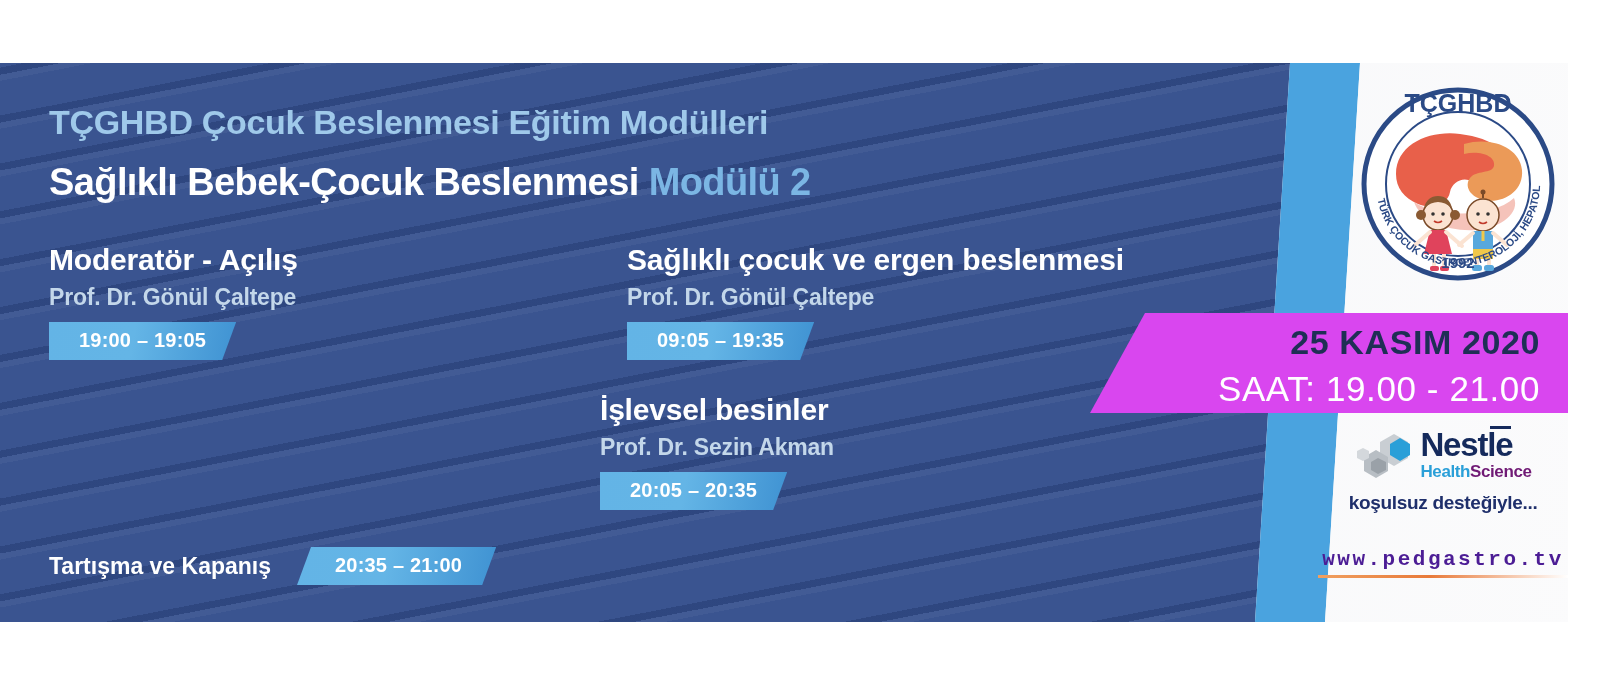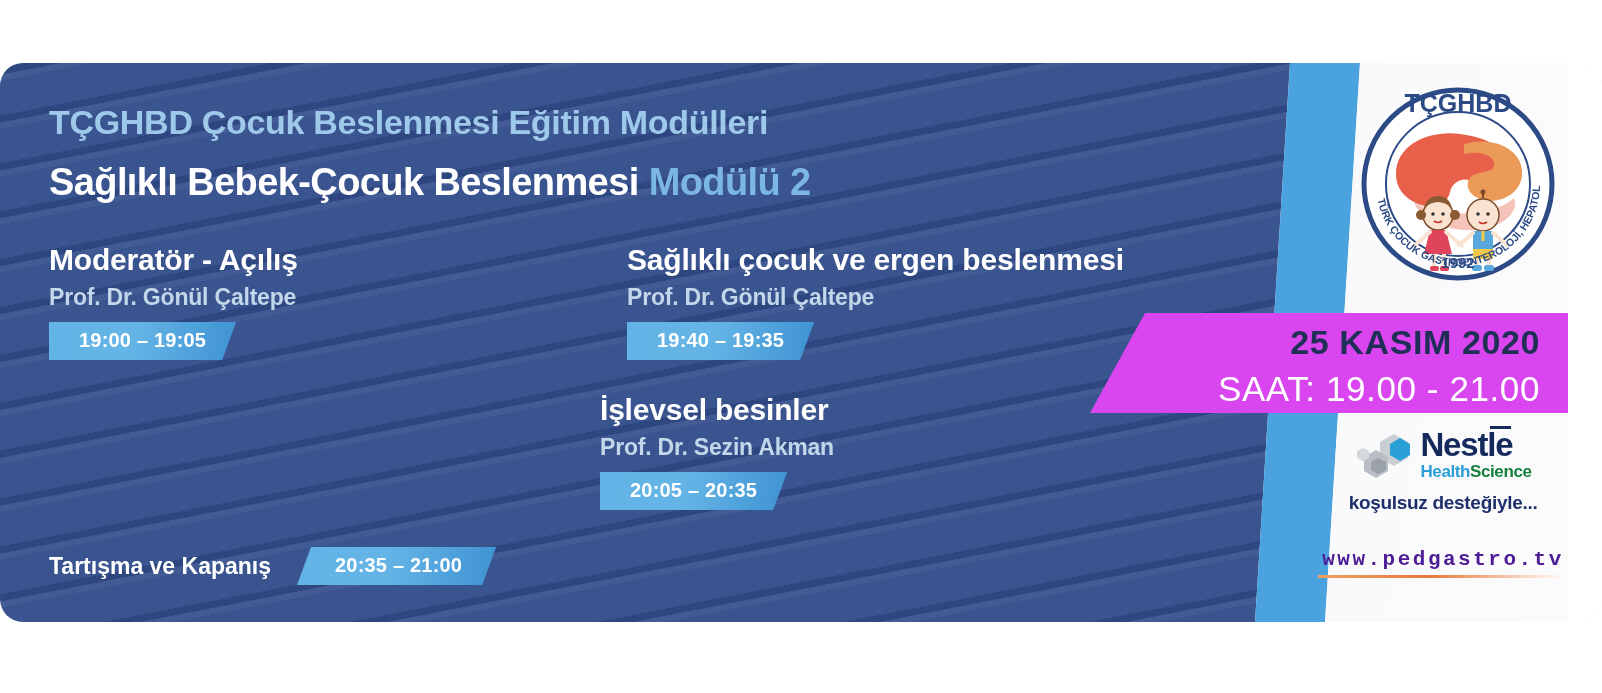--- a/index.html
+++ b/index.html
@@ -1,19 +1,19 @@
 <!DOCTYPE html>
 <html><head>
 <meta charset="utf-8">
 <style>
   html,body{margin:0;padding:0;background:#ffffff;}
   body{width:1602px;height:693px;overflow:hidden;
        font-family:"Liberation Sans","DejaVu Sans",sans-serif;}
 
-  #banner{position:absolute;left:0;top:63px;width:1602px;height:559px;overflow:hidden;background:#f2f4f6;border-radius:23px;}
+  #banner{position:absolute;left:0;top:63px;width:1602px;height:559px;overflow:hidden;background:#f2f4f6;}
 
   
   #navy{position:absolute;left:0;top:0;width:1340px;height:559px;
         background:#3a5490;
         -webkit-clip-path:polygon(0 0, 1290px 0, 1255px 559px, 0 559px);
         clip-path:polygon(0 0, 1290px 0, 1255px 559px, 0 559px);}
   #stripes{position:absolute;left:-160px;top:-60px;width:1660px;height:700px;
         background:repeating-linear-gradient(169deg,
             rgba(20,40,90,0.30) 0px, rgba(20,40,90,0.30) 7px,
             rgba(255,255,255,0.045) 7px, rgba(255,255,255,0.045) 13px,
@@ -76,21 +76,21 @@
   #tcg{position:absolute;left:1352px;top:15px;width:212px;height:212px;}
 
   
   #nestle{position:absolute;left:1318px;top:365px;width:250px;text-align:center;}
   #nestle .n-row{display:flex;align-items:flex-start;justify-content:center;gap:4px;}
   #nestle .n-words{text-align:left;line-height:1;}
   #nestle .n-top{font-size:33px;font-weight:700;color:#152a5c;letter-spacing:-1.2px;
         position:relative;display:inline-block;}
   #nestle .n-top .bar{position:absolute;right:1px;top:-2px;width:21px;height:3px;background:#152a5c;}
   #nestle .n-sub{font-size:17px;font-weight:600;letter-spacing:-0.4px;margin-top:2px;}
-  #nestle .n-sub .h{color:#2a9fd8;} #nestle .n-sub .s{color:#15803d;}
+  #nestle .n-sub .h{color:#2a9fd8;} #nestle .n-sub .s{color:#701a75;}
   #nestle .support{font-size:19px;font-weight:700;color:#1f2f6b;margin-top:8px;letter-spacing:-0.3px;}
   #url{position:absolute;left:1318px;top:485px;width:250px;text-align:center;}
   #url .u{font-family:"Liberation Mono","DejaVu Sans Mono",monospace;
         font-size:21px;font-weight:700;color:#4c1d95;letter-spacing:2.5px;}
   #url .rule{height:3px;margin-top:4px;
         background:linear-gradient(90deg,#f0a060 0%,#e87a3a 45%,#ffffff 100%);}
 </style>
 </head>
 <body>
 
@@ -115,21 +115,21 @@
     <div class="sess" id="s1">
       <div class="ttl">Moderatör - Açılış</div>
       <div class="spk">Prof. Dr. Gönül Çaltepe</div>
       <div class="badge">19:00 – 19:05</div>
     </div>
 
 
     <div class="sess" id="s3">
       <div class="ttl">Sağlıklı çocuk ve ergen beslenmesi</div>
       <div class="spk">Prof. Dr. Gönül Çaltepe</div>
-      <div class="badge">19:40 – 19:35</div>
+      <div class="badge">09:05 – 19:35</div>
     </div>
 
     <div class="sess" id="s4">
       <div class="ttl">İşlevsel besinler</div>
       <div class="spk">Prof. Dr. Sezin Akman</div>
       <div class="badge">20:05 – 20:35</div>
     </div>
 
     <div id="closing">
       <div class="ttl">Tartışma ve Kapanış</div>

